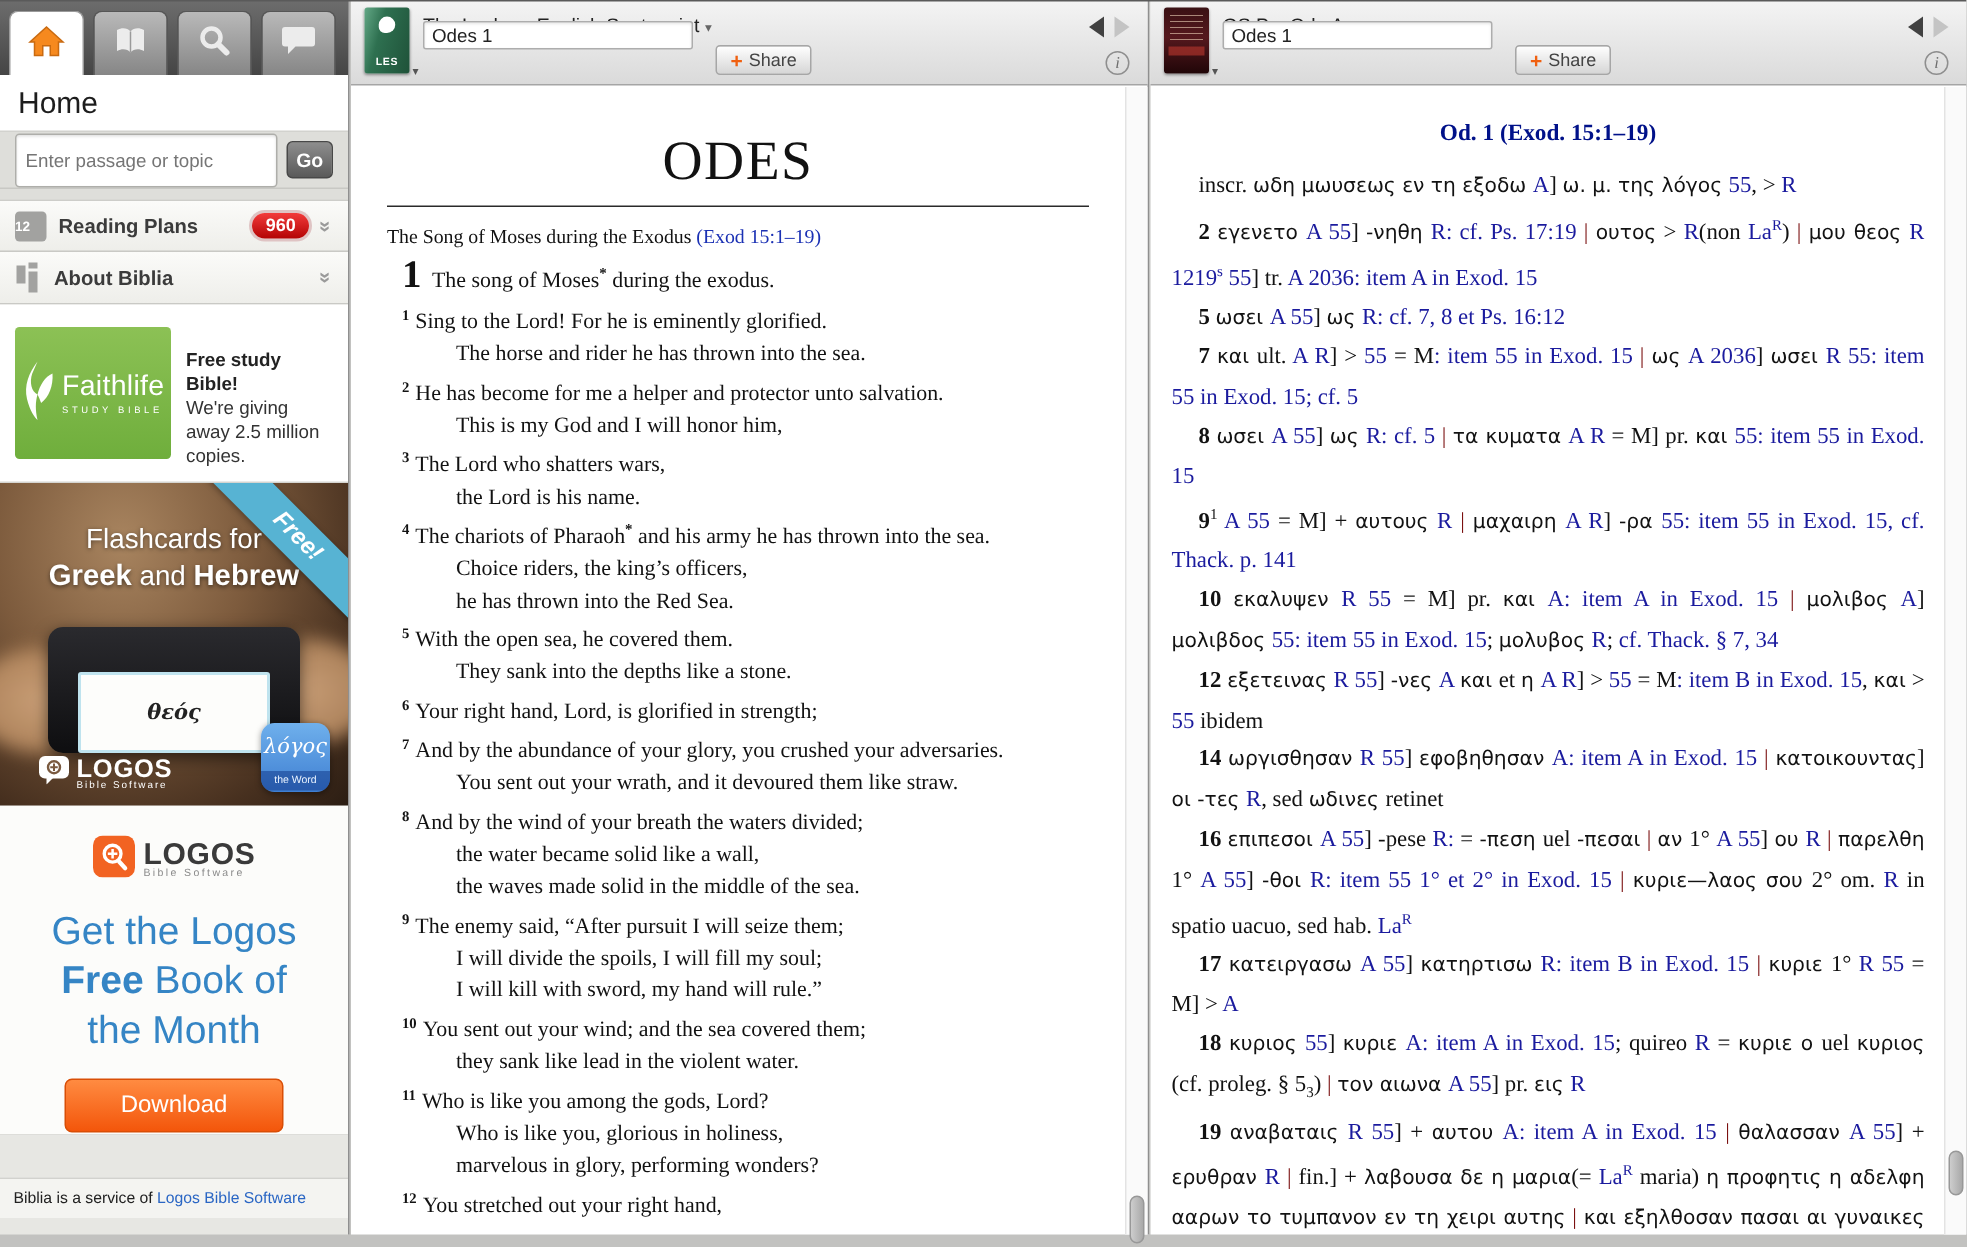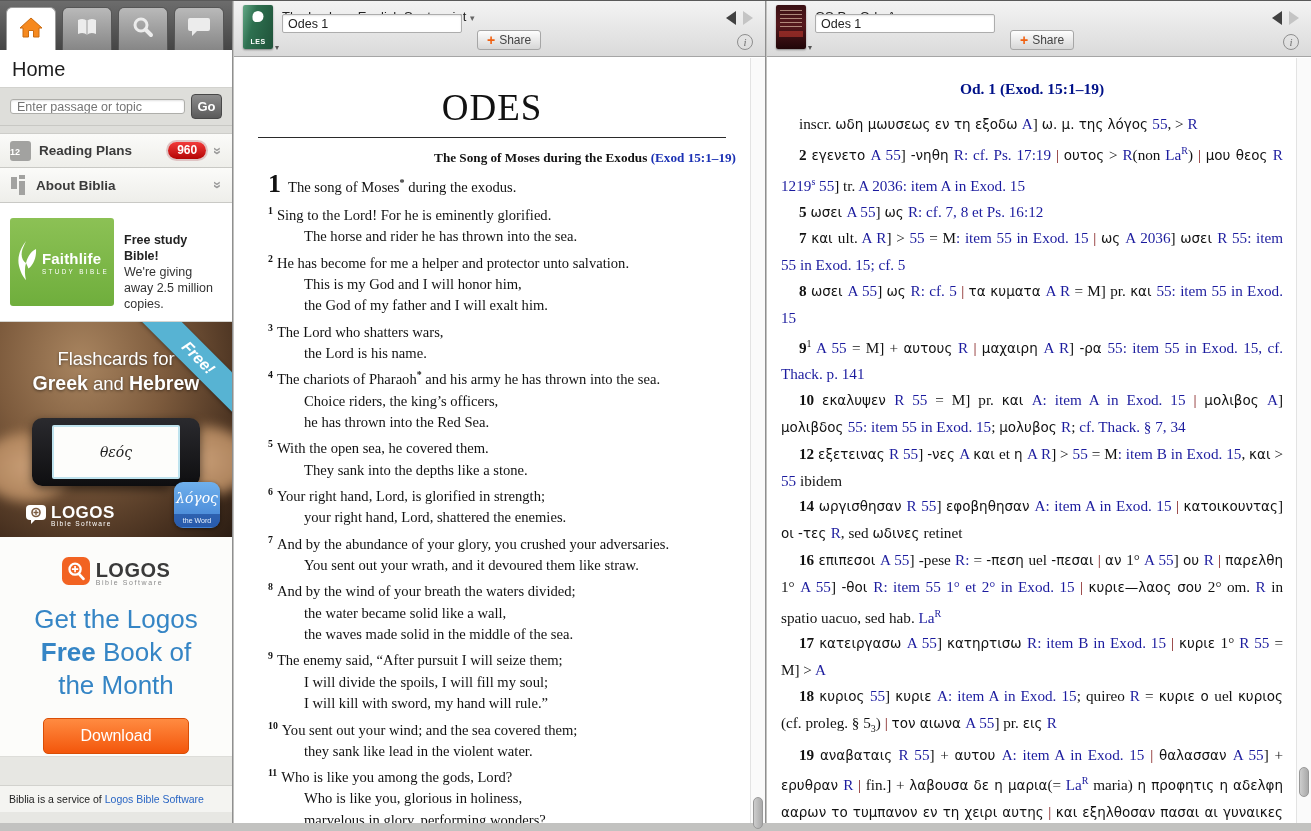--- a/index.html
+++ b/index.html
@@ -9,48 +9,48 @@
 
   
   #sidebar { position:absolute; left:0; top:0; width:233px; height:823px; background:#e7e7e3; border-right:1px solid #8f8f8f; overflow:hidden; }
   .tabbar { height:50px; background:linear-gradient(#6d6d6d,#454545); position:relative; }
   .tab { position:absolute; top:7px; width:50px; height:43px; border-radius:6px 6px 0 0;
          background:linear-gradient(#b9b9b9,#868686); border:1px solid #565656; border-bottom:none;
          display:flex; align-items:center; justify-content:center; cursor:pointer; }
   .tab.active { background:#fff; border-color:#9a9a9a; }
   .home-title { height:38px; background:#fff; border-bottom:1px solid #d2d2ce; font-size:20px; color:#1d1d1d; padding:8px 0 0 12px; }
   .search-row { height:38px; background:#dededa; display:flex; align-items:center; padding:0 10px; gap:6px; border-bottom:1px solid #c8c8c4; }
-  .side-search { flex:1; height:15px; border:1px solid #aeaeaa; border-radius:3px; font-size:12.5px; padding:0 6px; color:#444; box-shadow:inset 0 1px 2px rgba(0,0,0,.12); }
+  .side-search { flex:1; height:36px; border:1px solid #aeaeaa; border-radius:3px; font-size:12.5px; padding:0 6px; color:#444; box-shadow:inset 0 1px 2px rgba(0,0,0,.12); }
   .go-btn { width:38px; height:25px; background:linear-gradient(#8d8d8d,#5a5a5a); border:1px solid #484848; border-radius:4px; color:#fff; font-weight:bold; font-size:13px; display:flex; align-items:center; justify-content:center; cursor:pointer; }
   .side-gap { height:7px; background:#dededa; }
   .side-row { height:35px; background:linear-gradient(#fbfbf9,#eeeeea); border-top:1px solid #cdcdc9; border-bottom:1px solid #c9c9c5; display:flex; align-items:center; padding:0 10px; gap:8px; cursor:pointer; }
   .row-label { font-weight:bold; font-size:13.5px; color:#3b3b3b; flex:1; }
   .badge { background:linear-gradient(#f23b3b,#b40404); color:#fff; font-weight:bold; font-size:12px; border-radius:10px; padding:1px 9px 2px; box-shadow:0 0 0 2px #dfc4c4; }
   .chev { color:#9a9a9a; font-weight:bold; font-size:14px; display:inline-block; transform:rotate(90deg); }
   .cal-icon { width:21px; height:20px; background:#a2a2a0; border-radius:3px; position:relative; overflow:hidden; }
   .cal-icon .top { height:7px; background:#8c8c8a; border-bottom:1px solid #fff; }
   .cal-icon .num { color:#fff; font-size:9px; font-weight:bold; text-align:center; line-height:12px; }
   .blocks-icon { width:18px; height:20px; position:relative; }
   .blocks-icon i { position:absolute; background:#a2a2a0; }
 
   .faithlife { background:#fff; border-bottom:1px solid #d5d5d1; padding:15px 10px; display:flex; gap:10px; height:119px; }
   .fl-box { width:104px; height:88px; background:linear-gradient(#8cc155,#6fae3c); border-radius:3px; display:flex; align-items:center; justify-content:center; gap:5px; flex-shrink:0; }
   .fl-words { color:#fff; }
-  .fl-title { font-size:15px; font-weight:bold; letter-spacing:.2px; }
+  .fl-title { font-size:19px; font-weight:normal; letter-spacing:.2px; }
   .fl-sub { font-size:6.3px; letter-spacing:2.4px; margin-top:1px; }
   .fl-text { padding-top:14px; font-size:12.5px; color:#333; line-height:16px; }
   .fl-text .h { font-weight:bold; color:#222; }
 
   .flashcards { position:relative; height:215px; overflow:hidden;
     background:radial-gradient(ellipse at 35% 18%, #a8845f 0%, #7d5b3d 40%, #47301f 78%, #2b1d13 100%); }
   .fc-head { text-align:center; color:#fff; margin-top:24px; font-size:18.5px; line-height:25px; text-shadow:0 1px 3px rgba(0,0,0,.5); }
   .fc-head b { font-size:19.5px; }
   .ribbon { position:absolute; top:22px; right:-36px; width:140px; transform:rotate(45deg); background:#57b3d3; color:#fff; font-weight:bold; font-style:italic; font-size:16px; text-align:center; padding:5px 0; box-shadow:0 1px 4px rgba(0,0,0,.35); }
   .hand { position:absolute; width:90px; height:70px; border-radius:50%; background:radial-gradient(#d3a77e,#a97c52); filter:blur(6px); opacity:.9; }
-  .phone { position:absolute; left:50%; top:96px; transform:translateX(-50%); width:168px; height:68px; background:linear-gradient(#2a2a2e,#0e0e10); border-radius:10px; display:flex; align-items:center; justify-content:center; box-shadow:0 3px 10px rgba(0,0,0,.55); }
+  .phone { position:absolute; left:50%; top:96px; transform:translateX(-50%); width:168px; height:84px; background:linear-gradient(#2a2a2e,#0e0e10); border-radius:10px; display:flex; align-items:flex-end; justify-content:center; box-shadow:0 3px 10px rgba(0,0,0,.55);font-weight:bold; }
   .screen { width:128px; height:54px; background:#fdfdfb; border:2px solid #bfe3ee; border-radius:2px; display:flex; align-items:center; justify-content:center; }
   .screen span { font-family:"DejaVu Serif",serif; font-style:italic; font-size:14px; color:#222; }
   .fc-bottom { position:absolute; bottom:9px; left:0; right:0; display:flex; justify-content:space-between; align-items:flex-end; padding:0 12px 0 26px; }
   .fc-logos { display:flex; gap:5px; align-items:center; color:#fff; }
   .fc-logos .word { font-size:17px; font-weight:bold; letter-spacing:.5px; line-height:14px; }
   .fc-logos .sub { font-size:6.6px; letter-spacing:1.3px; }
   .app-icon { width:46px; height:46px; border-radius:9px; background:linear-gradient(#6fb0ec,#3f7fd2); box-shadow:0 1px 4px rgba(0,0,0,.4); text-align:center; overflow:hidden; }
   .app-icon .gw { color:#fff; font-family:"DejaVu Serif",serif; font-style:italic; font-size:14px; line-height:32px; }
   .app-icon .tw { background:rgba(20,60,140,.55); color:#e8f2ff; font-size:7px; line-height:13px; }
 
@@ -92,21 +92,21 @@
 
   .vtrack { position:absolute; right:0; top:58px; bottom:0; width:15px; background:#fafafa; border-left:1px solid #e3e3e3; }
   .vthumb { position:absolute; right:2px; width:10px; border-radius:5px; background:linear-gradient(90deg,#cdcdcd,#a9a9a9); border:1px solid #989898; }
   #midpanel .vthumb { bottom:-6px; height:32px; }
   #rightpanel .vthumb { bottom:26px; height:30px; }
 
   
   .mid-content { position:absolute; top:58px; left:0; right:15px; bottom:0; overflow:hidden; font-family:"Liberation Serif",serif; color:#121212;margin-top:20px; }
   .odes-title { text-align:center; font-size:37px; letter-spacing:1px; margin-top:8px; font-weight:normal; }
   .odes-rule { border-bottom:1.5px solid #2a2a2a; margin:8px 24px 12px; }
-  .sec-head { font-size:13.2px; font-weight:bold; margin:0 14px 4px 24px;text-align:right; }
+  .sec-head { font-size:13.2px; font-weight:normal; margin:0 14px 4px 24px; }
   .sec-ref { color:#1b31b4; cursor:pointer; }
   .verses { margin:0 10px 0 22px; font-size:14.6px; line-height:21.4px; }
   .vline.first { padding-left:12px; }
   .vline.cont { padding-left:48px; }
   .vnum { font-weight:bold; font-size:9.8px; margin-right:4px; }
   .chapline { padding-left:12px; line-height:26px; }
   .chapnum { font-size:26px; font-weight:bold; margin-right:7px; }
   .fnmark { font-weight:bold; cursor:pointer; }
 
   
@@ -280,30 +280,28 @@
     <div class="odes-rule"></div>
     <div class="sec-head">
       <span>The Song of Moses during the Exodus </span><span class="sec-ref">(Exod 15:1–19)</span>
     </div>
     <div class="verses" id="verses">
         <div class="vline chapline"><span class="chapnum">1</span><span>The song of Moses</span><sup class="fnmark">*</sup><span> during the exodus.</span></div>
         <div class="vline first"><sup class="vnum">1</sup><span>Sing to the Lord! For he is eminently glorified.</span></div>
         <div class="vline cont"><span>The horse and rider he has thrown into the sea.</span></div>
         <div class="vline first"><sup class="vnum">2</sup><span>He has become for me a helper and protector unto salvation.</span></div>
         <div class="vline cont"><span>This is my God and I will honor him,</span></div>
-        <div class="vline cont"><span>the God of my father and I will exalt him.</span></div>
         <div class="vline first"><sup class="vnum">3</sup><span>The Lord who shatters wars,</span></div>
         <div class="vline cont"><span>the Lord is his name.</span></div>
         <div class="vline first"><sup class="vnum">4</sup><span>The chariots of Pharaoh</span><sup class="fnmark">*</sup><span> and his army he has thrown into the sea.</span></div>
         <div class="vline cont"><span>Choice riders, the king’s officers,</span></div>
         <div class="vline cont"><span>he has thrown into the Red Sea.</span></div>
         <div class="vline first"><sup class="vnum">5</sup><span>With the open sea, he covered them.</span></div>
         <div class="vline cont"><span>They sank into the depths like a stone.</span></div>
         <div class="vline first"><sup class="vnum">6</sup><span>Your right hand, Lord, is glorified in strength;</span></div>
-        <div class="vline cont"><span>your right hand, Lord, shattered the enemies.</span></div>
         <div class="vline first"><sup class="vnum">7</sup><span>And by the abundance of your glory, you crushed your adversaries.</span></div>
         <div class="vline cont"><span>You sent out your wrath, and it devoured them like straw.</span></div>
         <div class="vline first"><sup class="vnum">8</sup><span>And by the wind of your breath the waters divided;</span></div>
         <div class="vline cont"><span>the water became solid like a wall,</span></div>
         <div class="vline cont"><span>the waves made solid in the middle of the sea.</span></div>
         <div class="vline first"><sup class="vnum">9</sup><span>The enemy said, “After pursuit I will seize </span><span class="seg-i">them</span><span>;</span></div>
         <div class="vline cont"><span>I will divide the spoils, I will fill my soul;</span></div>
         <div class="vline cont"><span>I will kill with sword, my hand will rule.”</span></div>
         <div class="vline first"><sup class="vnum">10</sup><span>You sent out your wind; and the sea covered them;</span></div>
         <div class="vline cont"><span>they sank like lead in the violent water.</span></div>

